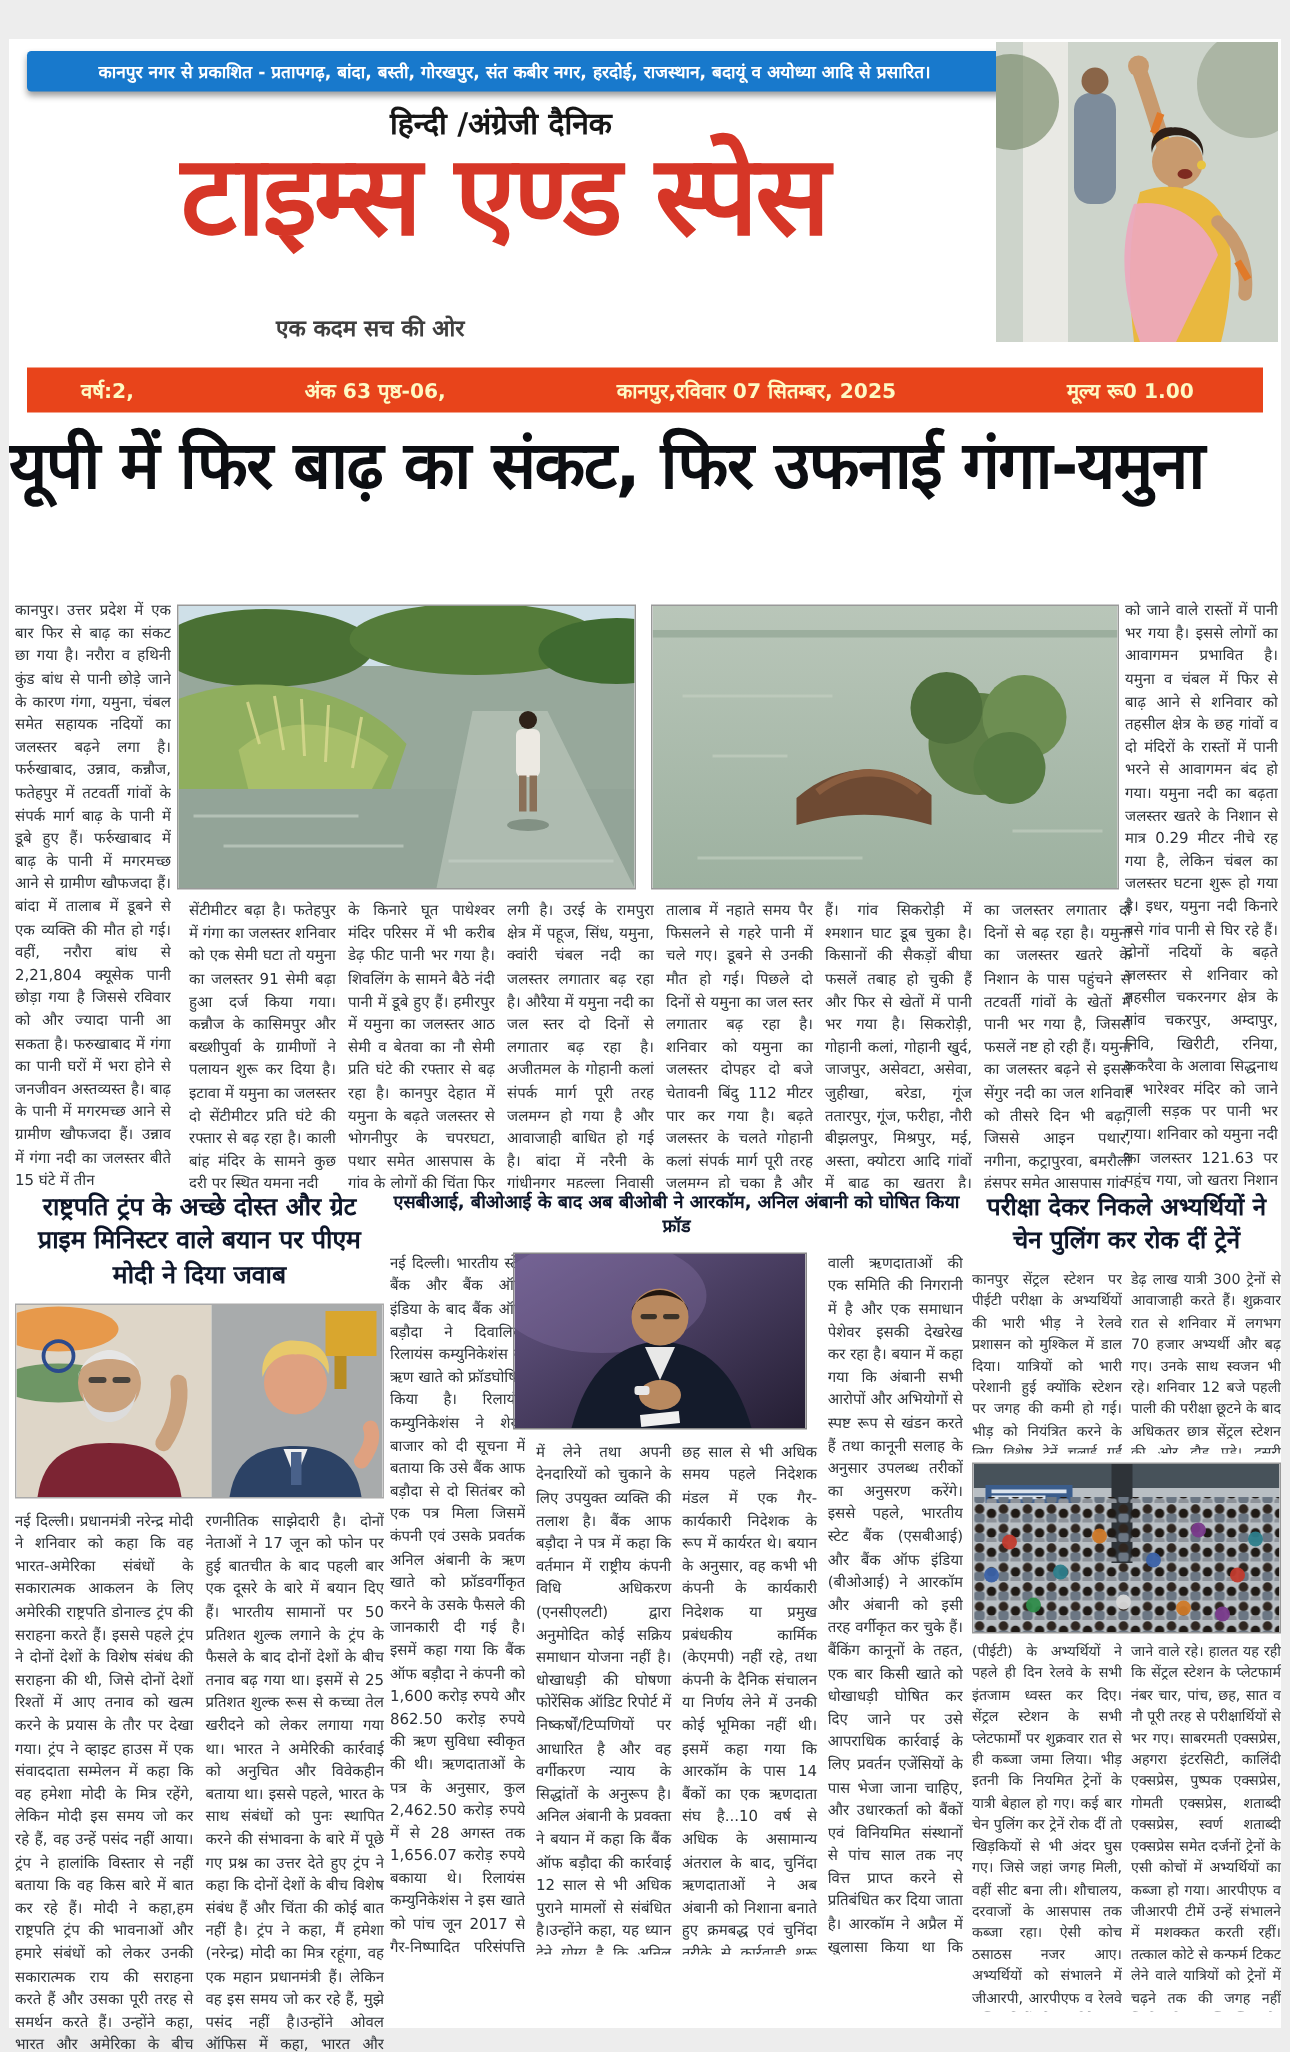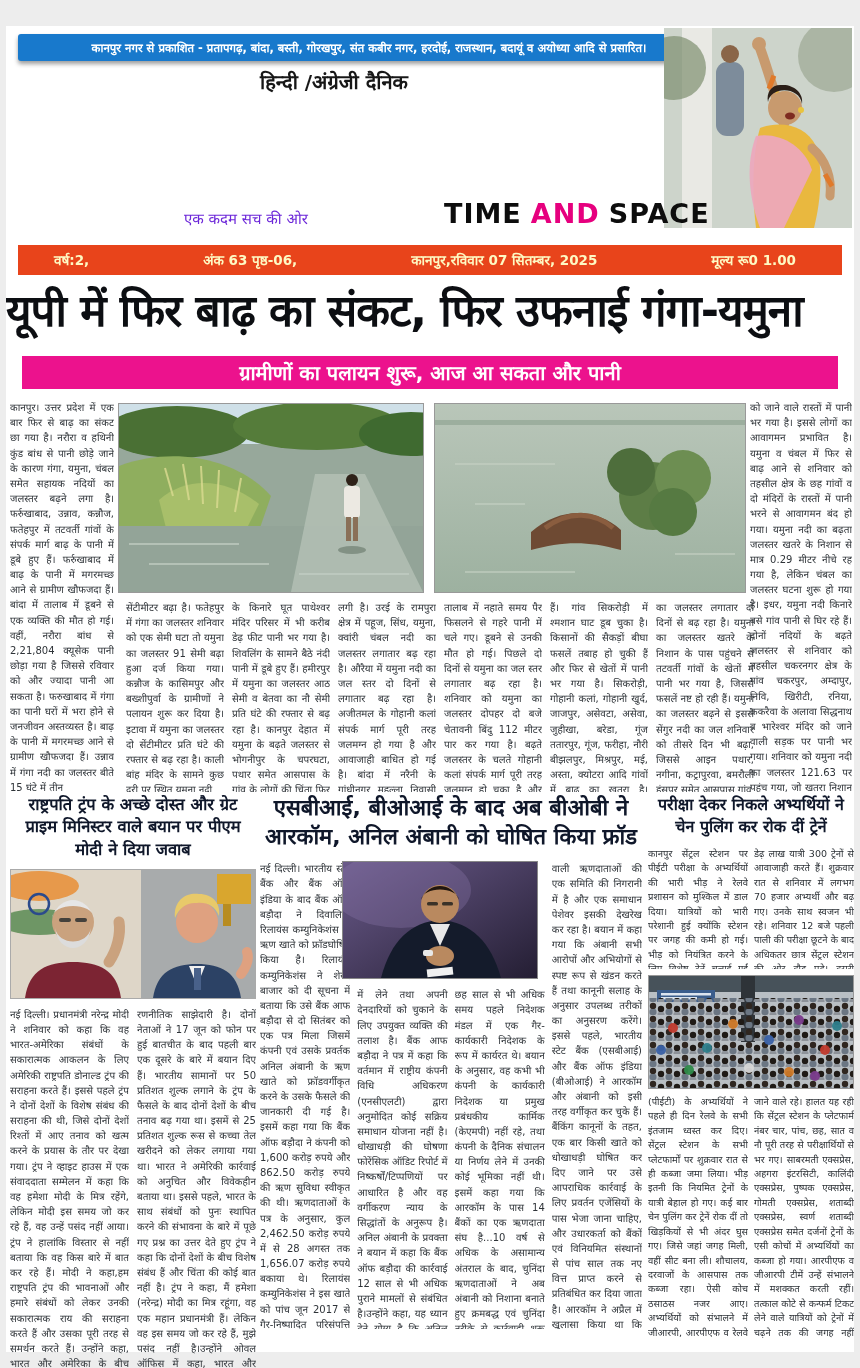--- a/index.html
+++ b/index.html
@@ -2,26 +2,26 @@
 <html><head>
 <meta charset="utf-8">
 <style>
   html,body{margin:0;padding:0;}
   body{width:860px;height:1368px;background:#ececec;font-family:"DejaVu Sans",sans-serif;}
   .page{position:relative;width:860px;height:1368px;background:#ededed;overflow:hidden;}
   .sheet{position:absolute;left:6px;top:26px;width:848px;height:1326px;background:#ffffff;}
 
   .top-banner{position:absolute;left:12px;top:8px;width:650px;height:27px;background:#1879cc;border-radius:3px;
     box-shadow:0 3px 4px rgba(40,40,40,.45);color:#fff;font-size:11.5px;font-weight:bold;
-    display:flex;align-items:center;justify-content:center;white-space:nowrap;overflow:hidden;padding-left:26px;}
+    display:flex;align-items:center;justify-content:center;white-space:nowrap;overflow:hidden;}
   .masthead-photo{position:absolute;left:658px;top:2px;width:188px;height:200px;overflow:hidden;background:#d8dcd2;}
   .daily-label{position:absolute;left:0;top:42px;width:656px;text-align:center;font-size:20px;font-weight:bold;color:#171717;}
   .paper-title{position:absolute;left:0;top:52px;width:660px;margin:0;text-align:center;
     font-size:74px;line-height:1.45;font-weight:bold;color:#d63627;letter-spacing:-2px;}
-  .tagline{position:absolute;left:178px;top:182px;font-size:15px;font-weight:normal;color:#6d28d9;}
+  .tagline{position:absolute;left:178px;top:182px;font-size:15px;font-weight:bold;color:#404040;}
   .english-title{position:absolute;left:438px;top:172px;font-size:27px;font-weight:bold;letter-spacing:1px;color:#0d0d0d;display:flex;gap:9px;}
   .et-pink{color:#e6007e;}
   .date-bar{position:absolute;left:12px;top:219px;width:824px;height:30px;background:#e8441b;color:#fef9c3;font-weight:bold;font-size:13.5px;
     display:flex;align-items:center;justify-content:space-between;padding:0 46px 0 36px;box-sizing:border-box;white-space:nowrap;}
   .main-headline{position:absolute;left:0;top:250px;width:848px;margin:0;text-align:left;
     font-size:44px;line-height:1.6;font-weight:bold;color:#0c0e12;letter-spacing:-1px;white-space:nowrap;overflow:hidden;}
   .subhead-bar{position:absolute;left:16px;top:330px;width:816px;height:33px;background:#ec128d;color:#fff;
     display:flex;align-items:center;justify-content:center;font-size:20px;font-weight:bold;}
 
   .bodytext{font-size:10px;line-height:1.52;color:#2e3338;text-align:justify;overflow:hidden;}
@@ -33,21 +33,21 @@
   .lead-mid .bodytext{flex:1;height:100%;}
 
   .modi-story{position:absolute;left:4px;top:768px;width:246px;}
   .story-headline{font-weight:bold;text-align:center;color:#0f172a;}
   .modi-headline{font-size:16.5px;line-height:1.35;}
   .modi-photo{margin-top:8px;width:246px;height:130px;border:1px solid #aaa;box-sizing:border-box;overflow:hidden;}
   .modi-cols{display:flex;gap:8px;margin-top:8px;height:396px;}
   .modi-cols .bodytext{flex:1;height:100%;}
 
   .ambani-story{position:absolute;left:254px;top:768px;width:382px;}
-  .ambani-headline{font-size:22px;line-height:1.3;}
+  .ambani-headline{font-size:12px;line-height:1.3;}
   .ambani-body{position:relative;margin-top:10px;display:flex;gap:7px;height:468px;}
   .ambani-body .bodytext{flex:1;height:100%;}
   .amb-mid{padding-top:126px;box-sizing:border-box;}
   .ambani-photo{position:absolute;left:82px;top:0;width:196px;height:118px;border:1px solid #888;box-sizing:border-box;overflow:hidden;}
 
   .train-story{position:absolute;left:642px;top:768px;width:206px;}
   .train-headline{font-size:16px;line-height:1.4;}
   .train-top-cols{display:flex;gap:6px;margin-top:8px;height:122px;}
   .train-photo{margin-top:6px;width:206px;height:114px;border:1px solid #999;box-sizing:border-box;overflow:hidden;}
   .train-bottom-cols{display:flex;gap:6px;margin-top:6px;height:246px;}
@@ -84,39 +84,32 @@
           <circle cx="137" cy="82" r="3" fill="#e8c43e"></circle>
           <path d="M96,100 C118,92 142,98 152,118 C160,142 156,176 150,200 L92,200 C88,166 88,128 96,100 Z" fill="#e9b83f"></path>
           <path d="M92,108 C116,104 140,118 148,142 L120,200 L96,200 C84,168 82,134 92,108 Z" fill="#eda7bd" opacity="0.92"></path>
           <path d="M148,120 C162,132 168,150 166,168" stroke="#c89a6e" stroke-width="9" fill="none" stroke-linecap="round"></path>
           <rect x="158" y="150" width="14" height="5" fill="#e07a2a" transform="rotate(60 165 152)"></rect>
         </g>
       </svg>
     </div>
 
     <div class="daily-label">हिन्दी /अंग्रेजी दैनिक</div>
+    <h1 class="paper-title">टाइम्स एण्ड स्पेस</h1>
     <div class="tagline">एक कदम सच की ओर</div>
 
-    <div class="english-title">
-      <span class="et-black">TIME</span>
-      <span class="et-pink">AND</span>
-      <span class="et-black">SPACE</span>
-    </div>
 
     <div class="date-bar">
       <span>वर्ष:2,</span>
       <span>अंक 63 पृष्ठ-06,</span>
       <span>कानपुर,रविवार 07 सितम्बर, 2025</span>
       <span>मूल्य रू0 1.00</span>
     </div>
 
     <h2 class="main-headline">यूपी में फिर बाढ़ का संकट, फिर उफनाई गंगा-यमुना</h2>
-    <div class="subhead-bar">
-      <span>ग्रामीणों का पलायन शुरू, आज आ सकता और पानी</span>
-    </div>
 
     <div class="bodytext lead-col-1">कानपुर। उत्तर प्रदेश में एक बार फिर से बाढ़ का संकट छा गया है। नरौरा व हथिनी कुंड बांध से पानी छोड़े जाने के कारण गंगा, यमुना, चंबल समेत सहायक नदियों का जलस्तर बढ़ने लगा है। फर्रुखाबाद, उन्नाव, कन्नौज, फतेहपुर में तटवर्ती गांवों के संपर्क मार्ग बाढ़ के पानी में डूबे हुए हैं। फर्रुखाबाद में बाढ़ के पानी में मगरमच्छ आने से ग्रामीण खौफजदा हैं। बांदा में तालाब में डूबने से एक व्यक्ति की मौत हो गई। वहीं, नरौरा बांध से 2,21,804 क्यूसेक पानी छोड़ा गया है जिससे रविवार को और ज्यादा पानी आ सकता है। फरुखाबाद में गंगा का पानी घरों में भरा होने से जनजीवन अस्तव्यस्त है। बाढ़ के पानी में मगरमच्छ आने से ग्रामीण खौफजदा हैं। उन्नाव में गंगा नदी का जलस्तर बीते 15 घंटे में तीन</div>
 
     <div class="lead-photo-1">
       <svg width="304" height="188" viewBox="0 0 304 188">
         <rect width="304" height="188" fill="#97a89b"></rect>
         <rect width="304" height="40" fill="#cfe0e8"></rect>
         <ellipse cx="58" cy="28" rx="72" ry="26" fill="#4a7034"></ellipse>
         <ellipse cx="198" cy="22" rx="84" ry="24" fill="#557c3a"></ellipse>
         <ellipse cx="292" cy="30" rx="52" ry="22" fill="#3f6a30"></ellipse>

